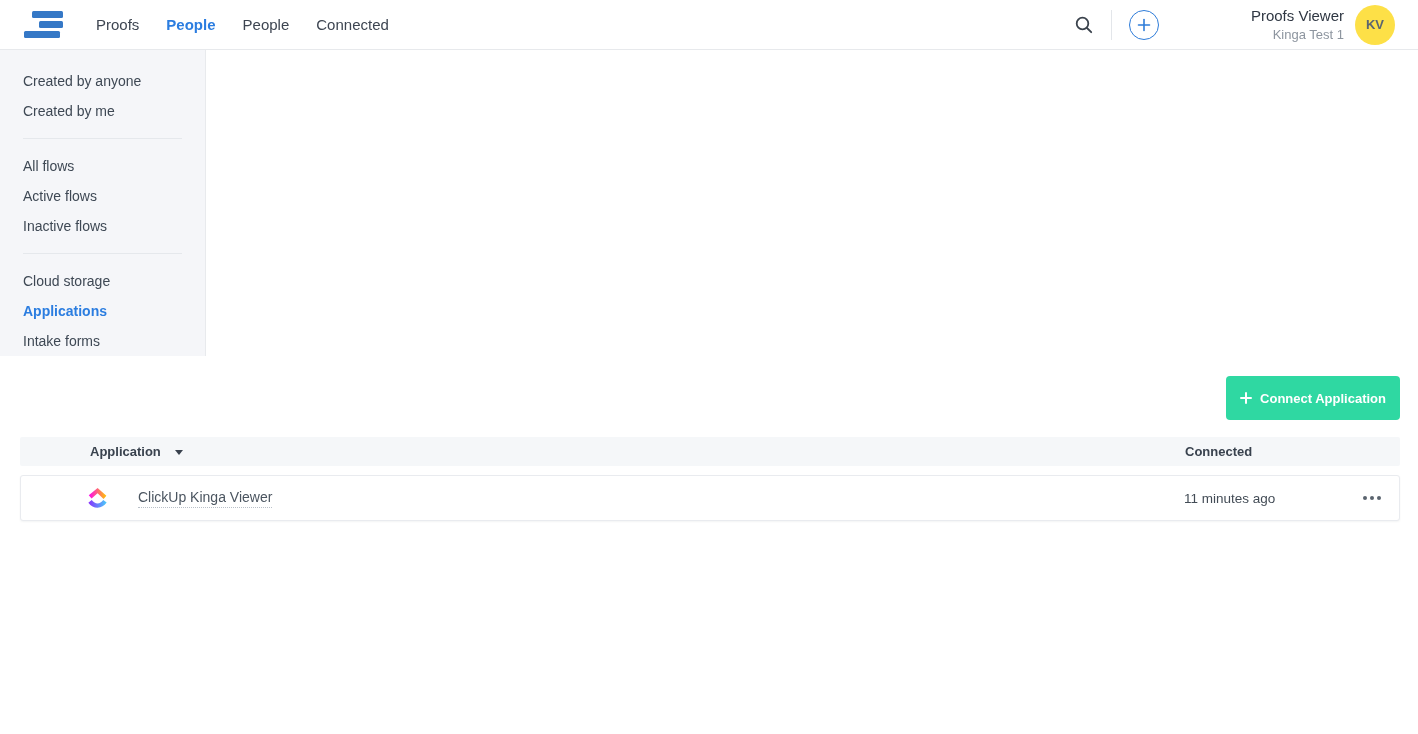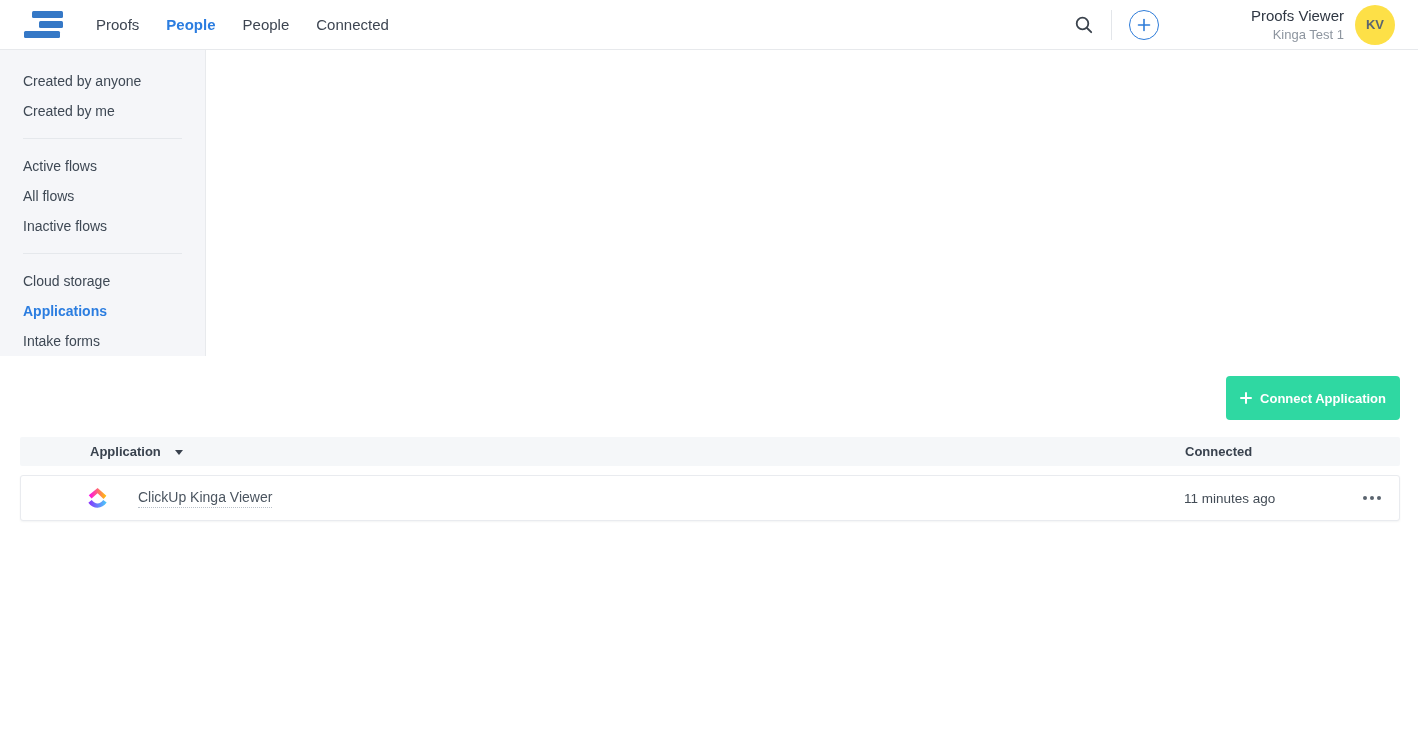--- a/index.html
+++ b/index.html
@@ -90,22 +90,22 @@
     <div class="avatar">KV</div>
   </div>
 </header>
 
 <div class="layout">
 
   <aside class="sidebar">
     <div class="side-item">Created by anyone</div>
     <div class="side-item">Created by me</div>
     <div class="side-divider"></div>
+    <div class="side-item">All flows</div>
     <div class="side-item">Active flows</div>
-    <div class="side-item">All flows</div>
     <div class="side-item">Inactive flows</div>
     <div class="side-divider"></div>
     <div class="side-item">Cloud storage</div>
     <div class="side-item active">Applications</div>
     <div class="side-item">Intake forms</div>
   </aside>
 
   <main class="main">
     <div class="actions">
       <button class="connect-btn">

